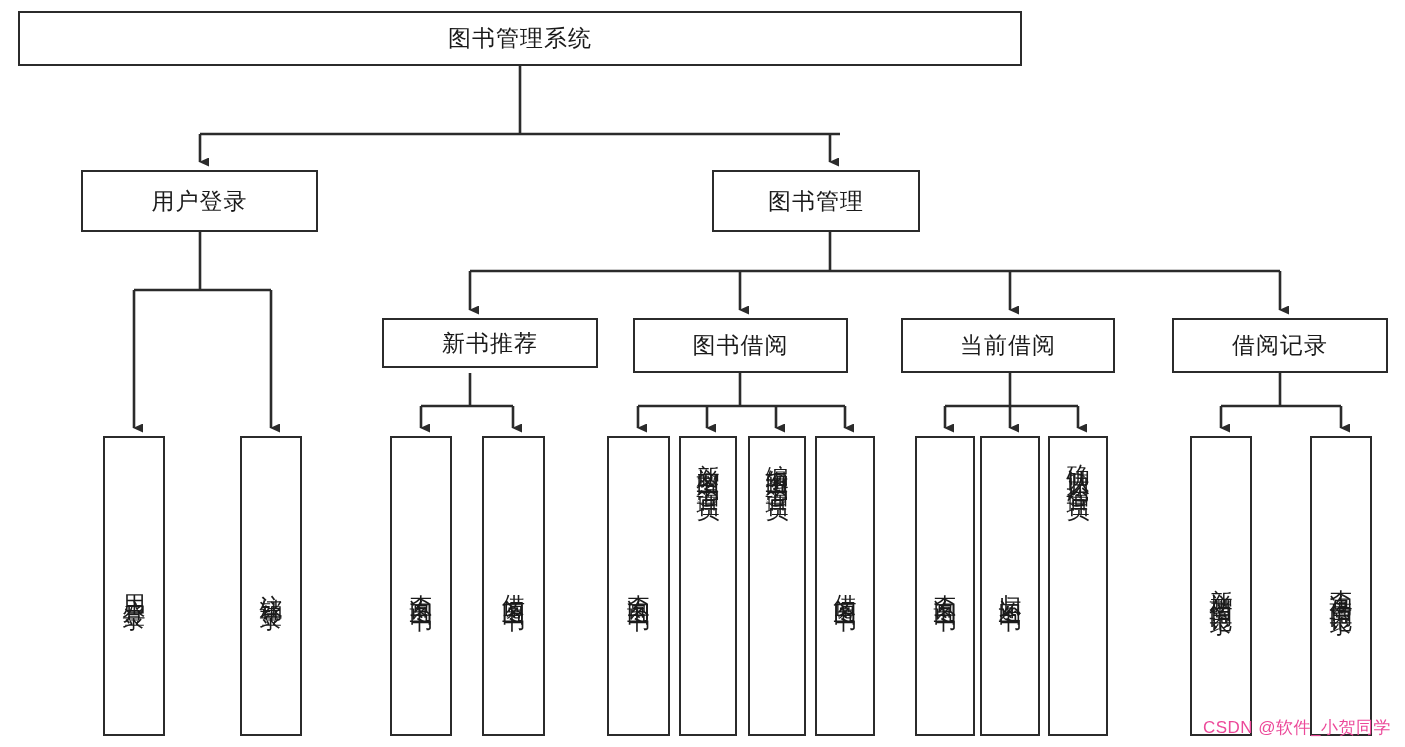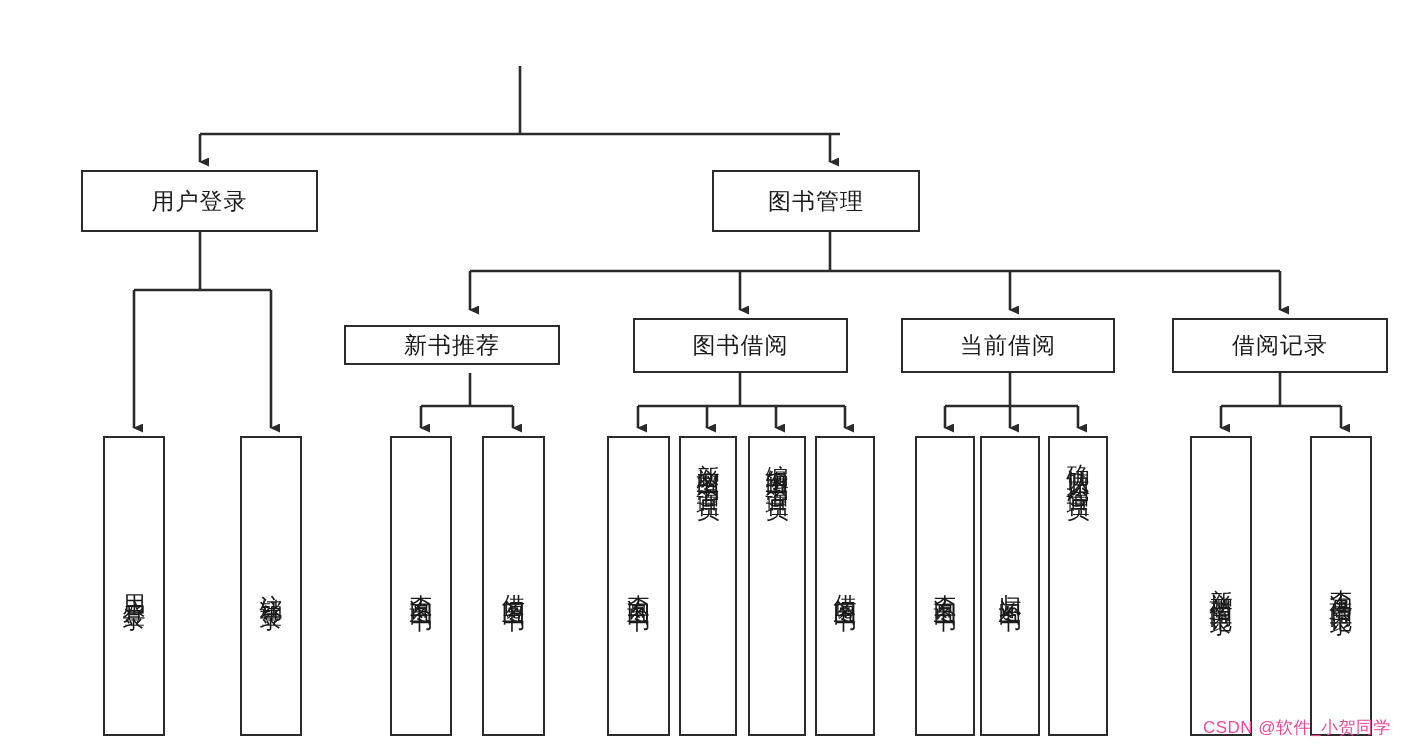--- a/index.html
+++ b/index.html
@@ -117,29 +117,32 @@
       <path d="M1010,406 L1010,428" marker-end="url(#arrowhead)"></path>
       <path d="M1078,406 L1078,428" marker-end="url(#arrowhead)"></path>
 
       <path d="M1280,373 L1280,406"></path>
       <path d="M1221,406 L1341,406"></path>
       <path d="M1221,406 L1221,428" marker-end="url(#arrowhead)"></path>
       <path d="M1341,406 L1341,428" marker-end="url(#arrowhead)"></path>
     </g>
   </svg>
 
+  <div class="node horizontal" style="left:18px; top:11px; width:1004px; height:55px;">
+    <span class="node-label">图书管理系统</span>
+  </div>
 
   <div class="node horizontal" style="left:81px; top:170px; width:237px; height:62px;">
     <span class="node-label">用户登录</span>
   </div>
   <div class="node horizontal" style="left:712px; top:170px; width:208px; height:62px;">
     <span class="node-label">图书管理</span>
   </div>
 
-  <div class="node horizontal" style="left:344px; top:318px; width:216px; height:40px;margin-top:7px;">
+  <div class="node horizontal" style="left:382px; top:318px; width:216px; height:50px;">
     <span class="node-label">新书推荐</span>
   </div>
   <div class="node horizontal" style="left:633px; top:318px; width:215px; height:55px;">
     <span class="node-label">图书借阅</span>
   </div>
   <div class="node horizontal" style="left:901px; top:318px; width:214px; height:55px;">
     <span class="node-label">当前借阅</span>
   </div>
   <div class="node horizontal" style="left:1172px; top:318px; width:216px; height:55px;">
     <span class="node-label">借阅记录</span>

